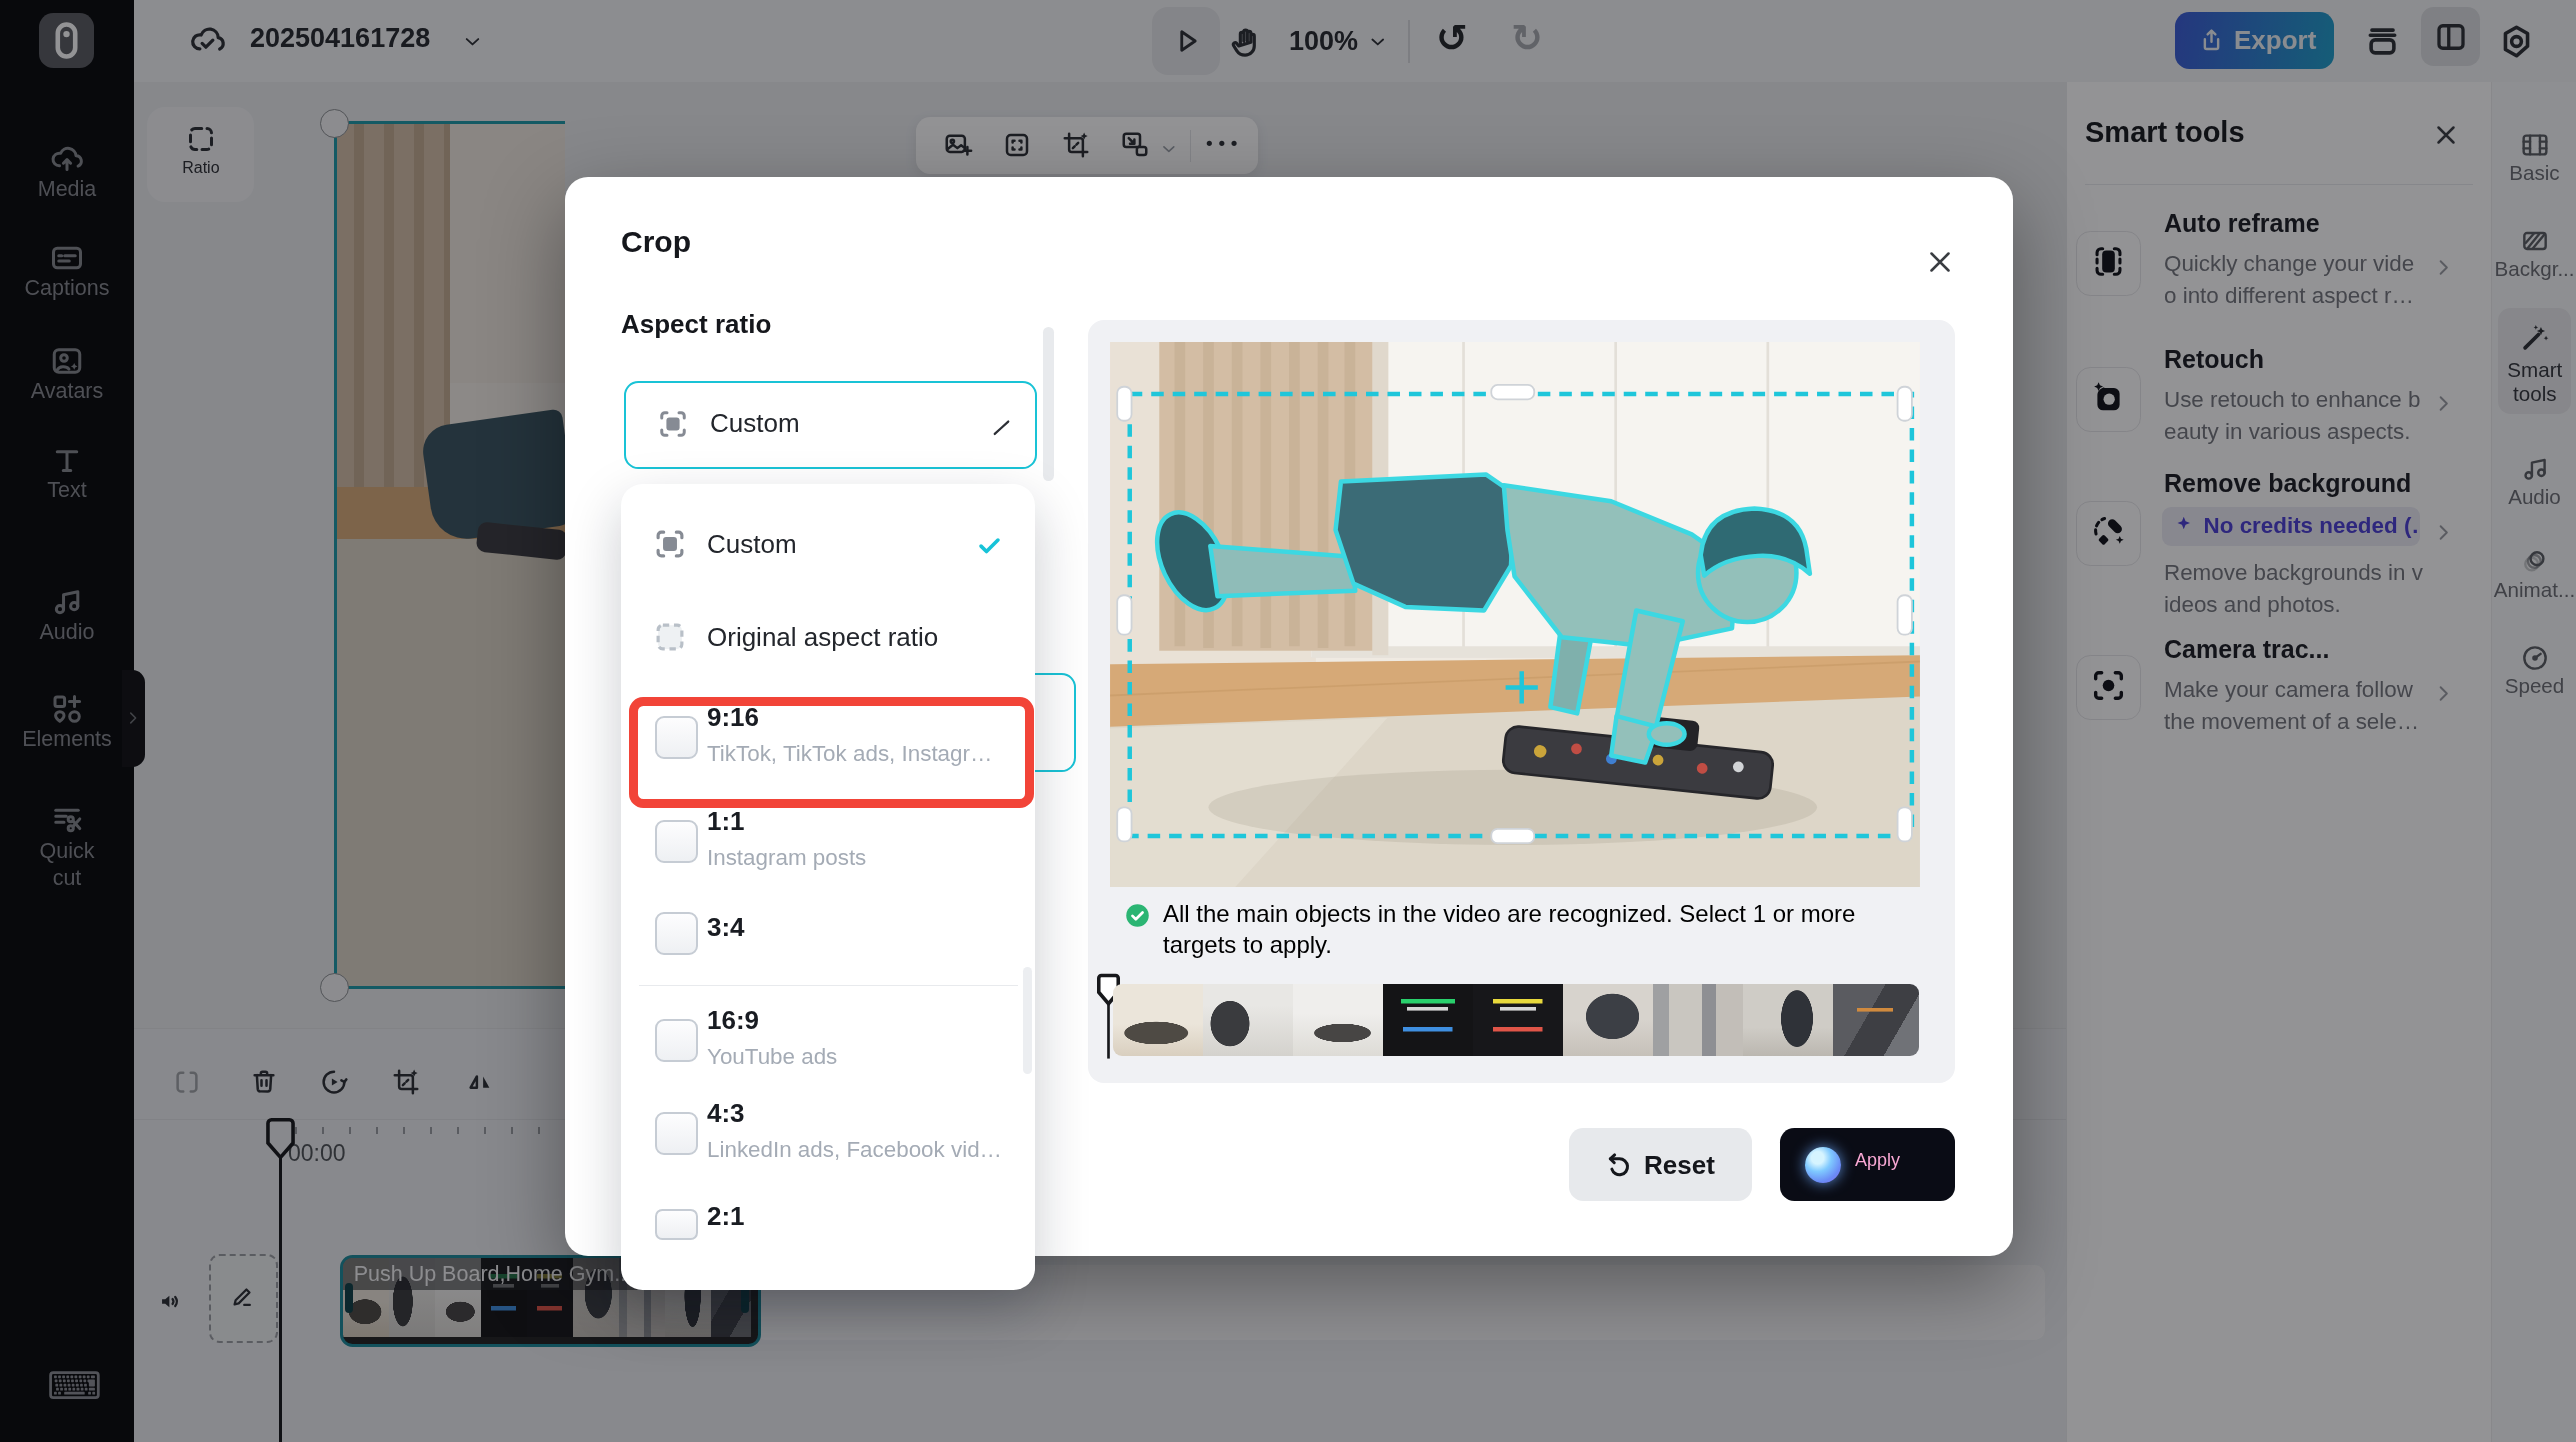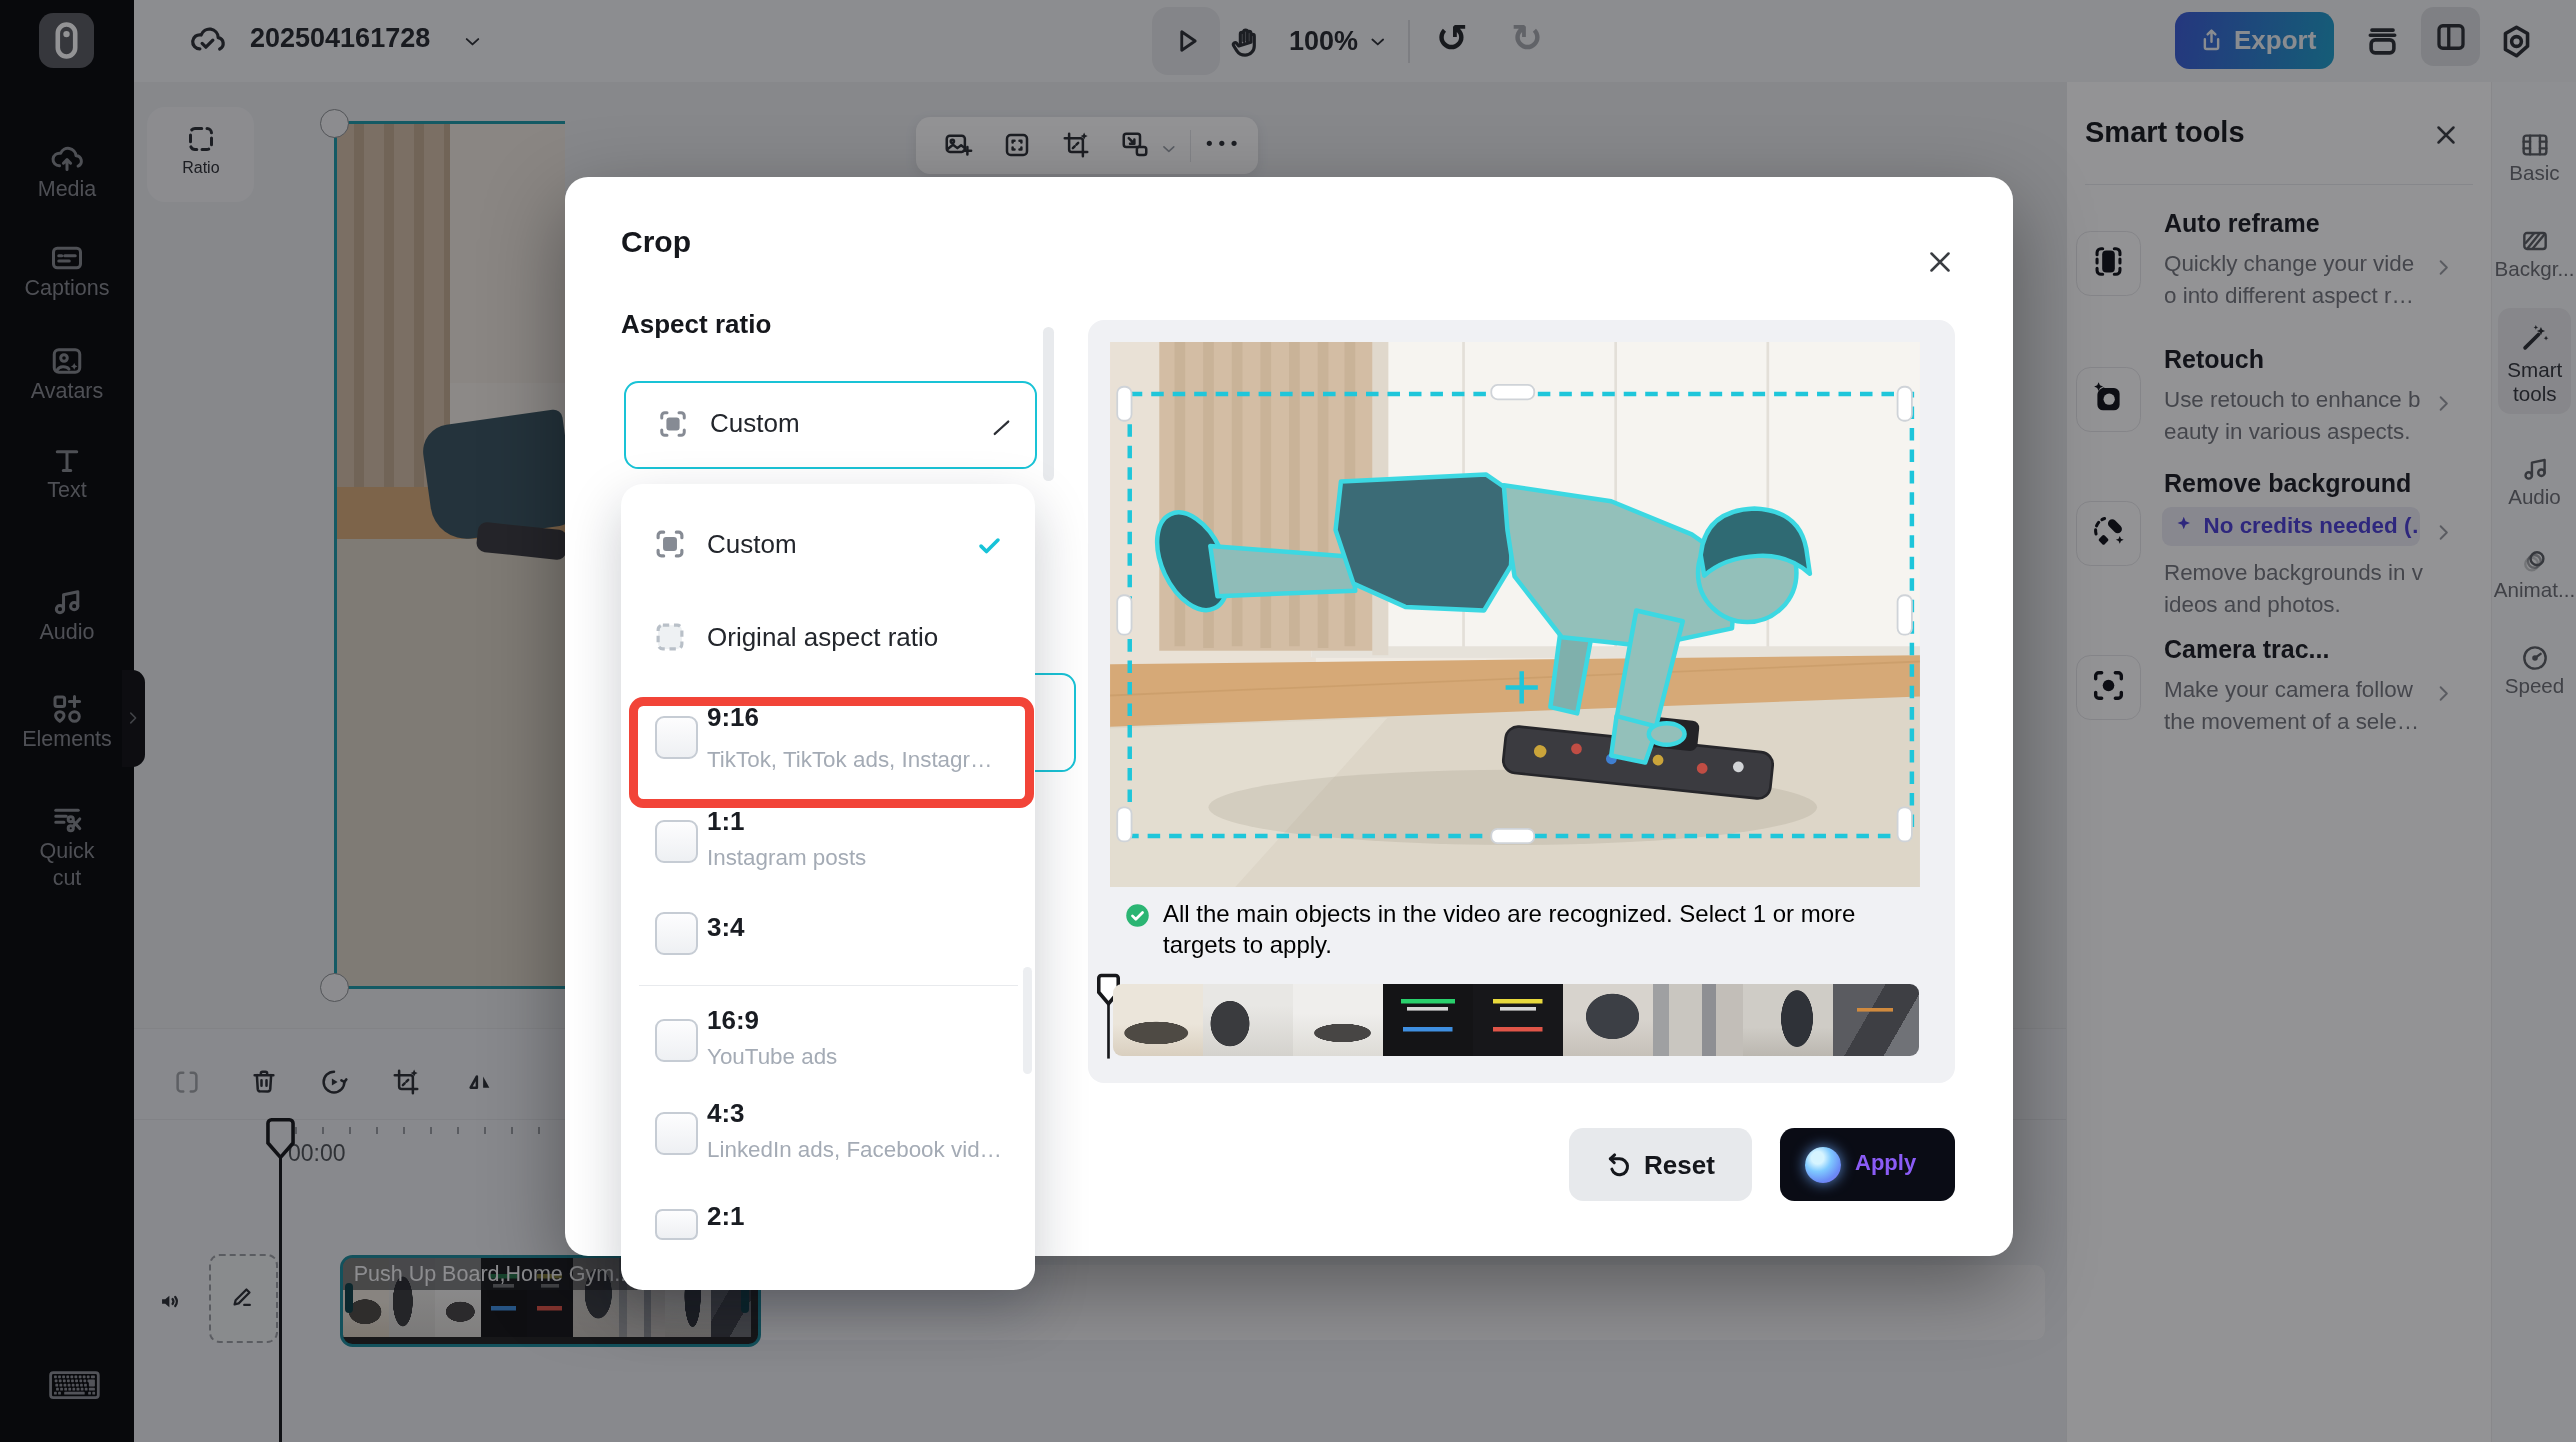--- a/index.html
+++ b/index.html
@@ -608,21 +608,21 @@
           <svg class="ic" width="30" height="30" viewBox="0 0 24 24" style="stroke:#15171c;stroke-width:2.4;">
             <path d="M9.3 3.9 5.8 7l3.2 3.2"></path>
             <path d="M6 7h7.2a6.4 6.4 0 1 1-6.1 8.3"></path>
           </svg>
         </span>
       <span style="position:absolute;left:75px;top:21.5px;font-size:26px;font-weight:700;color:#15171c;">Reset</span>
     </div>
     <div class="abs" style="left:1215px;top:951px;width:175px;height:73px;background:#0a0c15;border-radius:14.3px;">
       <span style="position:absolute;left:25px;top:19px;width:36px;height:36px;border-radius:50%;
             background:radial-gradient(circle at 35% 30%,#d6f4ff 0 18%,#7fc9ff 40%,#6a8bf5 70%,#8e6bf0 100%);box-shadow:0 0 14.3px rgba(110,170,255,.8);"></span>
-      <span style="position:absolute;left:75px;top:21.5px;font-size:22px;font-weight:700;color:#8b5cf6;">Apply</span>
+      <span style="position:absolute;left:75px;top:21.5px;font-size:18px;font-weight:400;color:#f9a8d4;">Apply</span>
     </div>
   </div>
 
   <div class="abs" style="left:1002px;top:673px;width:70px;height:95px;border:2.7px solid #19c3d6;border-radius:14.3px;background:#fff;z-index:55;"></div>
 
   <div id="dropdown">
 
     <div class="abs" style="left:0;top:27px;width:414px;height:68px;">
       <span style="position:absolute;left:30px;top:14.3px;">
           <svg width="38" height="38" viewBox="0 0 24 24">
@@ -646,21 +646,21 @@
             <rect x="4.5" y="4.5" width="15" height="15" rx="3" fill="#eef1f3" stroke="#b9c0c8" stroke-width="2" stroke-dasharray="4 3"></rect>
           </svg>
         </span>
       <span style="position:absolute;left:86px;top:18px;font-size:26px;color:#23262c;">Original aspect ratio</span>
     </div>
     <div class="divider" style="left:18px;top:213px;width:379px;"></div>
 
     <div class="abs" style="left:0;top:218px;width:414px;height:98px;">
       <span class="cb" style="left:34px;top:14.3px;"></span>
       <span class="opt-label" style="position:absolute;left:86px;top:0;">9:16</span>
-      <span class="opt-sub" style="position:absolute;left:86px;top:39px;white-space:nowrap;margin-top:6px;">TikTok, TikTok ads, Instagr…</span>
+      <span class="opt-sub" style="position:absolute;left:86px;top:39px;white-space:nowrap;">TikTok, TikTok ads, Instagr…</span>
     </div>
 
     <div class="abs" style="left:0;top:322px;width:414px;height:98px;">
       <span class="cb" style="left:34px;top:14.3px;"></span>
       <span class="opt-label" style="position:absolute;left:86px;top:0;">1:1</span>
       <span class="opt-sub" style="position:absolute;left:86px;top:39px;white-space:nowrap;">Instagram posts</span>
     </div>
 
     <div class="abs" style="left:0;top:421px;width:414px;height:81px;">
       <span class="cb" style="left:34px;top:7.2px;"></span>

